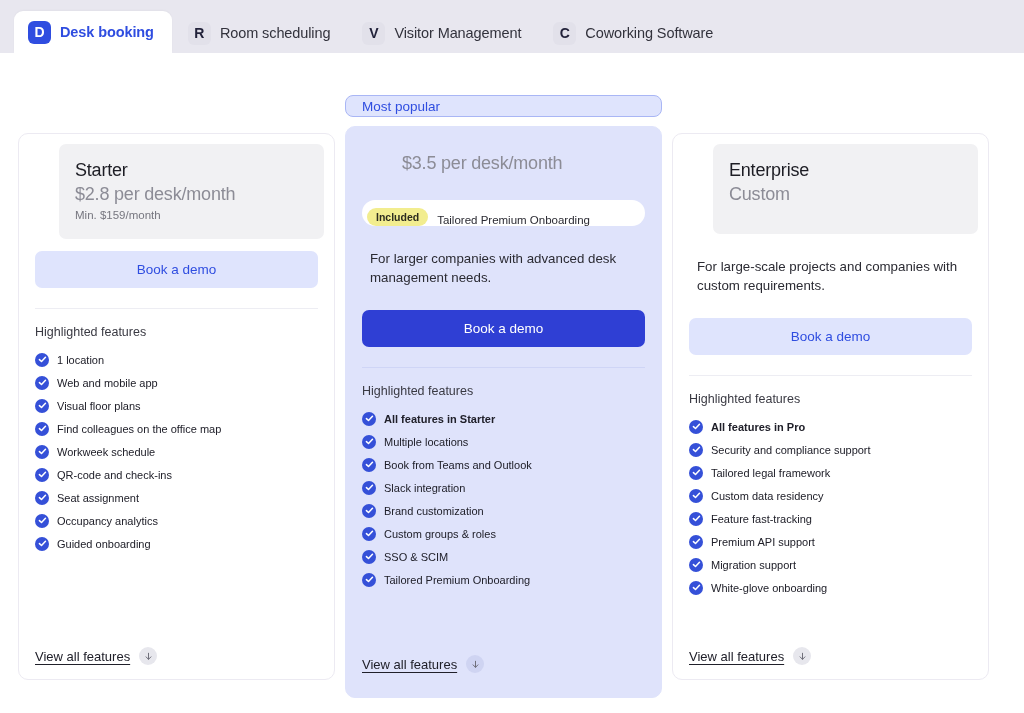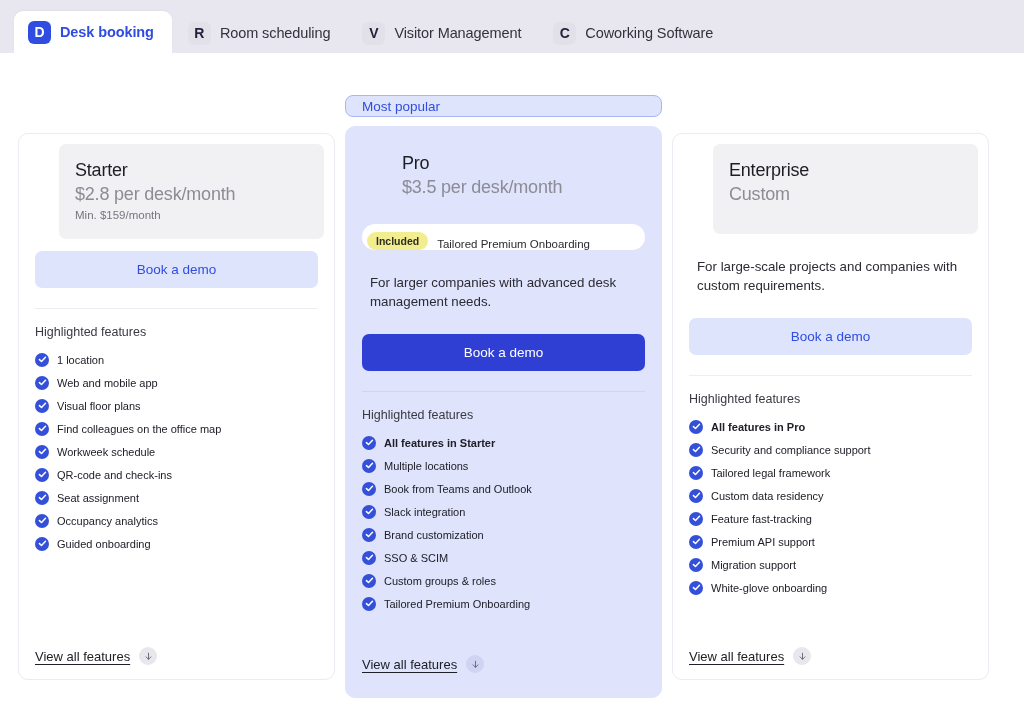--- a/index.html
+++ b/index.html
@@ -355,21 +355,20 @@
               </svg>
             </span>
         </div>
       </div>
     </div>
 
     <div class="col">
       <div class="popular-banner">Most popular</div>
       <div class="card featured">
         <div class="head">
-          <div class="plan-name">Pro</div>
           <div class="plan-price">$3.5 per desk/month</div>
         </div>
         <div class="included-pill">
           <span class="included-badge">Included</span>
           <span class="included-text">Tailored Premium Onboarding</span>
         </div>
         <div class="desc">For larger companies with advanced desk management needs.</div>
         <button class="cta primary">Book a demo</button>
         <div class="divider"></div>
         <div class="feat-title">Highlighted features</div>
@@ -413,29 +412,29 @@
                 </svg>
               </span>
             <span>Brand customization</span>
           </div>
           <div class="feat-item">
             <span class="check">
                 <svg width="9" height="9" viewBox="0 0 10 10">
                   <path d="M1.6 5.1 L3.9 7.2 L8.3 2.6" stroke="#fff" stroke-width="1.7" fill="none" stroke-linecap="round" stroke-linejoin="round"></path>
                 </svg>
               </span>
+            <span>Custom groups &amp; roles</span>
+          </div>
+          <div class="feat-item">
+            <span class="check">
+                <svg width="9" height="9" viewBox="0 0 10 10">
+                  <path d="M1.6 5.1 L3.9 7.2 L8.3 2.6" stroke="#fff" stroke-width="1.7" fill="none" stroke-linecap="round" stroke-linejoin="round"></path>
+                </svg>
+              </span>
             <span>SSO &amp; SCIM</span>
-          </div>
-          <div class="feat-item">
-            <span class="check">
-                <svg width="9" height="9" viewBox="0 0 10 10">
-                  <path d="M1.6 5.1 L3.9 7.2 L8.3 2.6" stroke="#fff" stroke-width="1.7" fill="none" stroke-linecap="round" stroke-linejoin="round"></path>
-                </svg>
-              </span>
-            <span>Custom groups &amp; roles</span>
           </div>
           <div class="feat-item">
             <span class="check">
                 <svg width="9" height="9" viewBox="0 0 10 10">
                   <path d="M1.6 5.1 L3.9 7.2 L8.3 2.6" stroke="#fff" stroke-width="1.7" fill="none" stroke-linecap="round" stroke-linejoin="round"></path>
                 </svg>
               </span>
             <span>Tailored Premium Onboarding</span>
           </div>
         </div>

